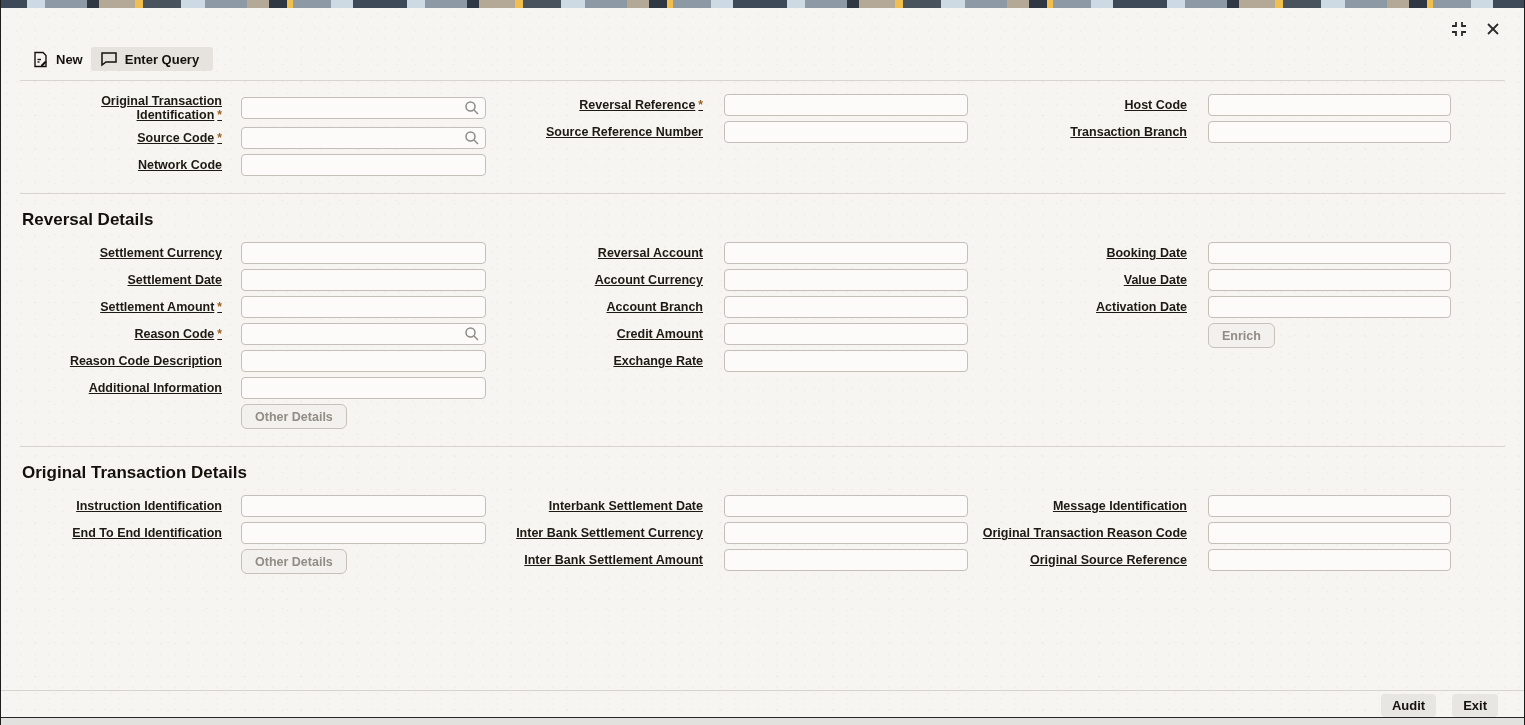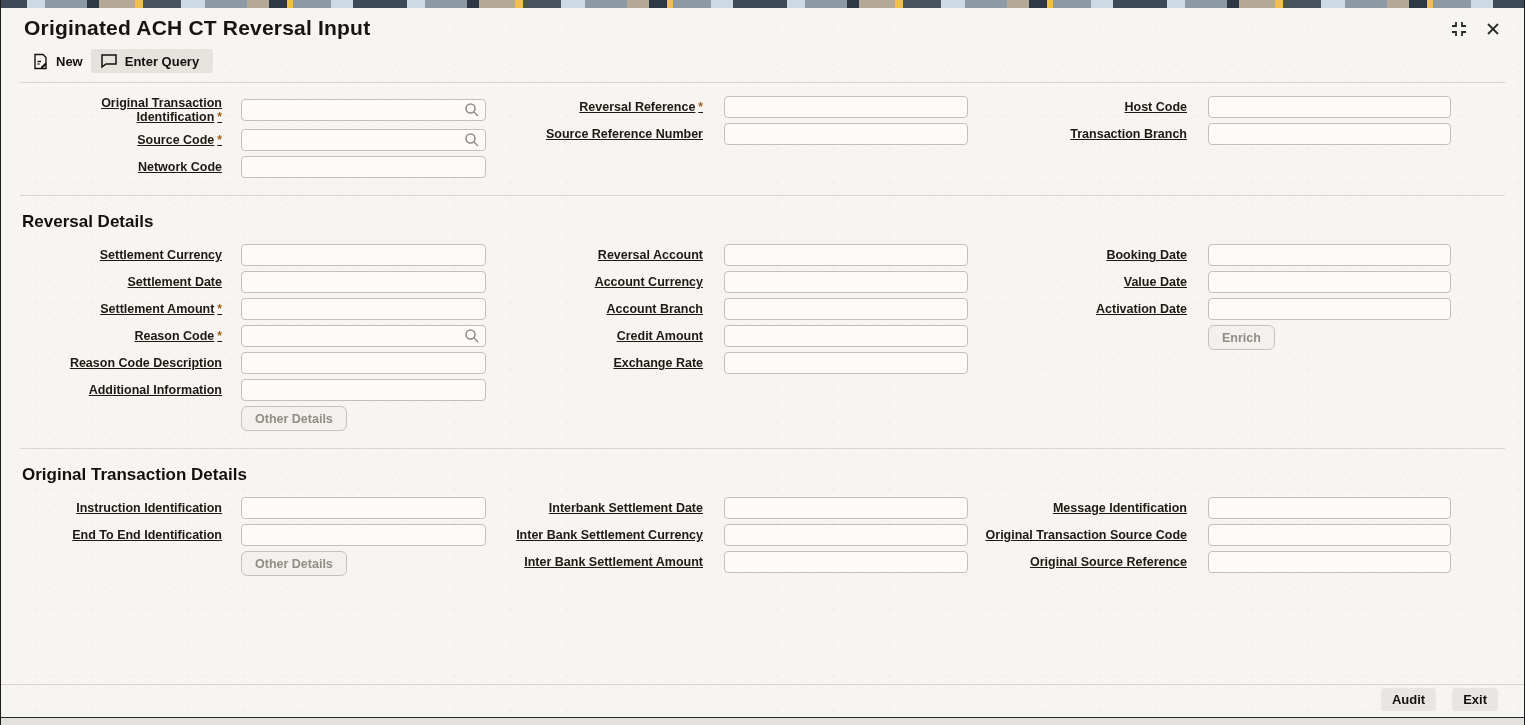--- a/index.html
+++ b/index.html
@@ -52,38 +52,37 @@
   }
   .ctl.lov input{ padding-right:26px; }
   .lov-icon{ position:absolute; right:6px; top:3px; width:16px; height:16px; cursor:pointer; }
   .inline-btn{
     font-family:inherit; font-size:12.5px; font-weight:700; color:#918c85;
     background:#f3f1ee; border:1px solid #c6c1ba; border-radius:6px;
     height:25px; padding:0 13px; cursor:pointer;
   }
   .btn-row{ margin-top:2px; }
   .footer{
-    position:absolute; left:0; right:0; bottom:14px; height:27px;
+    position:absolute; left:0; right:0; bottom:8px; height:27px;
     border-top:1px solid #d7d4cf; display:flex; justify-content:flex-end; align-items:center;
     gap:16px; padding:2px 26px 0 0;
   }
   .footer-btn{
     font-family:inherit; font-size:13px; font-weight:700; color:#14110e;
     background:#e8e6e2; border:none; border-radius:4px; height:23px; padding:0 11px; cursor:pointer;
   }
   .bottom-strip{ position:absolute; left:-1px; right:-1px; bottom:0; height:8px; background:#e3e1de; border-top:1px solid #262626; }
   svg{ display:block; }
 </style>
 </head>
 <body>
 
 <div class="top-strip"></div>
 
 <div class="titlebar">
-  <div class="page-title">Originated ACH CT Reversal Input</div>
   <div class="win-controls">
     <button class="win-btn" title="">
       <svg width="16" height="16" viewBox="0 0 16 16" stroke="#2b2b2b" stroke-width="1.8" fill="none">
         <path d="M1 5 L5 5 L5 1"></path>
           <path d="M11 1 L11 5 L15 5"></path>
           <path d="M15 11 L11 11 L11 15"></path>
           <path d="M5 15 L5 11 L1 11"></path>
       </svg>
     </button>
     <button class="win-btn" title="">
@@ -288,21 +287,21 @@
           <div class="lbl">Inter Bank Settlement Amount</div>
           <div class="ctl"><input type="text" value="" style=""></div>
         </div>
       </div>
       <div class="c3">
         <div class="row">
           <div class="lbl">Message Identification</div>
           <div class="ctl"><input type="text" value="" style=""></div>
         </div>
         <div class="row">
-          <div class="lbl">Original Transaction Source Code</div>
+          <div class="lbl">Original Transaction Reason Code</div>
           <div class="ctl"><input type="text" value="" style=""></div>
         </div>
         <div class="row">
           <div class="lbl">Original Source Reference</div>
           <div class="ctl"><input type="text" value="" style=""></div>
         </div>
       </div>
     </div>
   </div>
 

